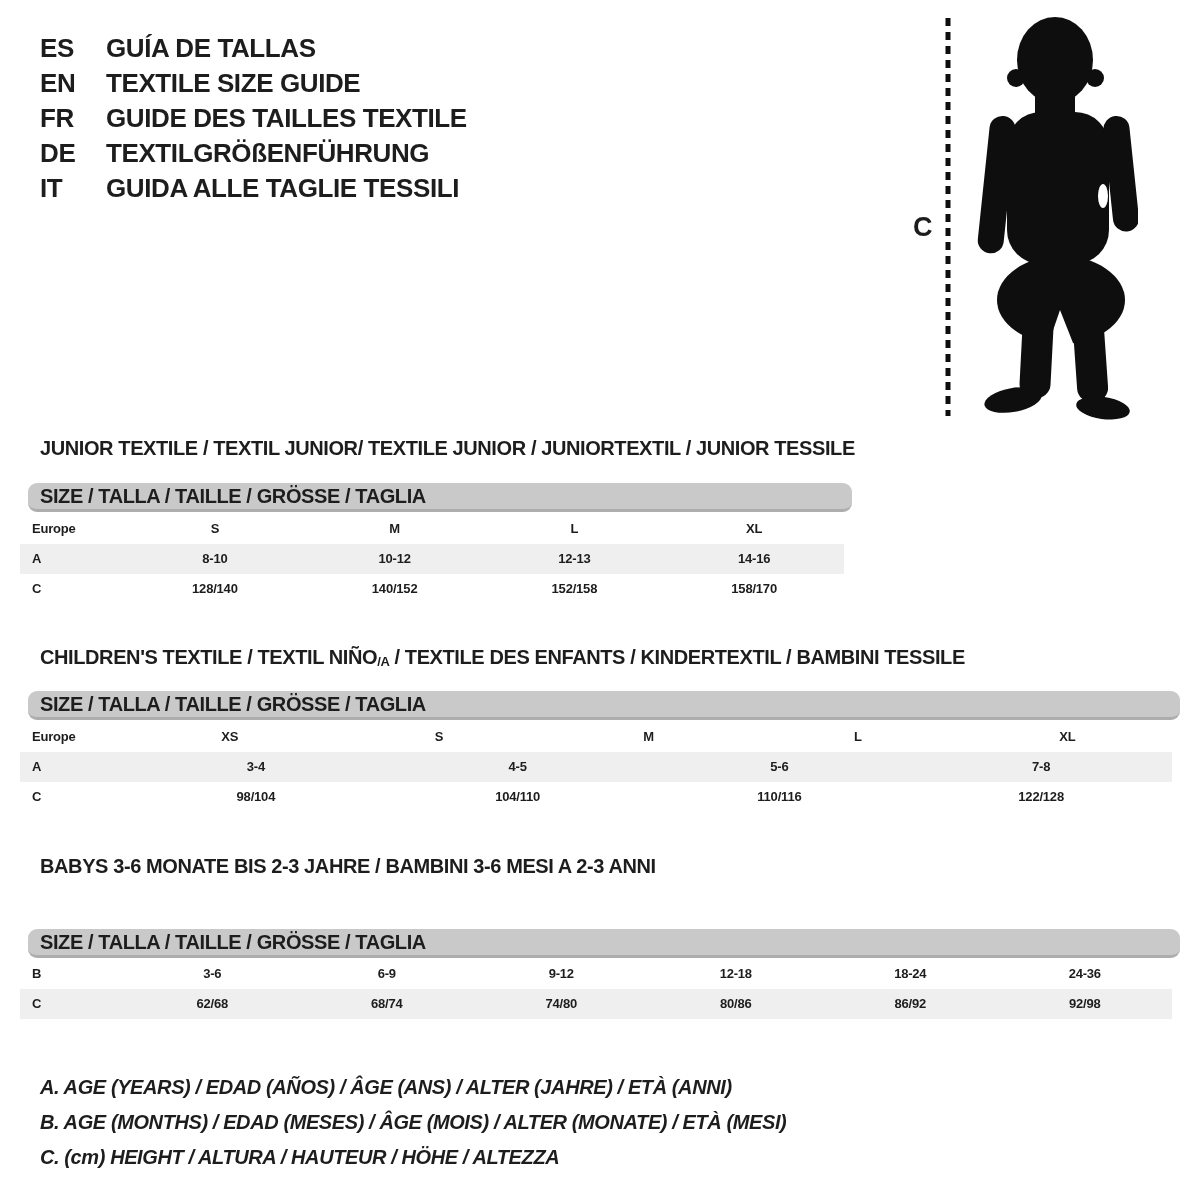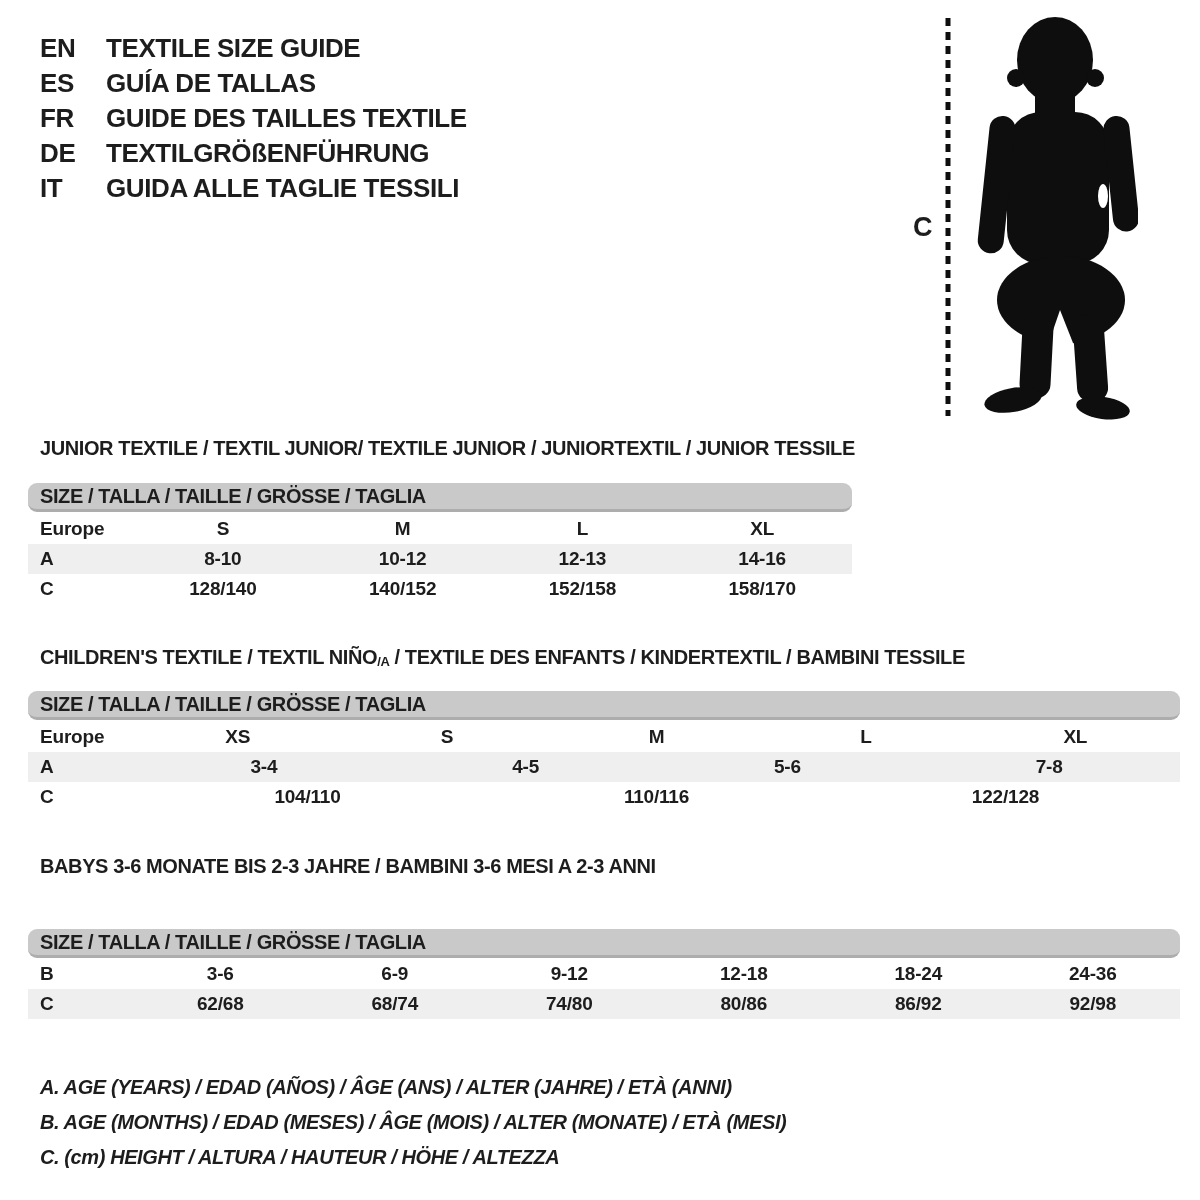--- a/index.html
+++ b/index.html
@@ -42,46 +42,46 @@
     border-bottom:3px solid var(--size-bar-border,#adadad);
     font-size:20px; line-height:26px; padding-left:12px;
     letter-spacing:-0.4px;
     border-radius:9px;
   }
   .junior-bar   { top:483px; width:824px; }
   .children-bar { top:691px; width:1152px; }
   .babies-bar   { top:929px; width:1152px; }
 
   
-  .table { position:absolute; left:28px; font-size:19px; letter-spacing:-0.2px; }
+  .table { position:absolute; left:20px; font-size:13px; letter-spacing:-0.2px; }
   .junior-table   { top:514px; width:824px; }
   .children-table { top:722px; width:1152px; }
   .babies-table   { top:959px; width:1152px; }
   .trow { display:flex; height:30px; line-height:30px; }
   .trow.shaded { background:var(--row-shaded-bg,#efefef); }
   .tlabel { width:105px; flex:none; padding-left:12px; box-sizing:border-box; }
   .tcell { flex:1; text-align:center; }
 
   
   .legend { position:absolute; left:40px; top:1070px; font-size:20px; line-height:35px; letter-spacing:-0.4px;font-style:italic; }
   .legend-line { white-space:nowrap; }
 </style>
 </head>
 <body>
 
 <div class="page">
 
   <div class="lang-block">
     <div class="lang-row">
+      <span class="lang-code">ES</span>
+      <span class="lang-label">GUÍA DE TALLAS</span>
+    </div>
+    <div class="lang-row">
       <span class="lang-code">EN</span>
       <span class="lang-label">TEXTILE SIZE GUIDE</span>
-    </div>
-    <div class="lang-row">
-      <span class="lang-code">ES</span>
-      <span class="lang-label">GUÍA DE TALLAS</span>
     </div>
     <div class="lang-row">
       <span class="lang-code">FR</span>
       <span class="lang-label">GUIDE DES TAILLES TEXTILE</span>
     </div>
     <div class="lang-row">
       <span class="lang-code">DE</span>
       <span class="lang-label">TEXTILGRÖßENFÜHRUNG</span>
     </div>
     <div class="lang-row">
@@ -160,20 +160,21 @@
     </div>
     <div class="trow shaded">
       <span class="tlabel">A</span>
       <span class="tcell">3-4</span>
       <span class="tcell">4-5</span>
       <span class="tcell">5-6</span>
       <span class="tcell">7-8</span>
     </div>
     <div class="trow">
       <span class="tlabel">C</span>
+      <span class="tcell">98/104</span>
       <span class="tcell">104/110</span>
       <span class="tcell">110/116</span>
       <span class="tcell">122/128</span>
     </div>
   </div>
 
   <div class="sec-heading babies-heading">
     <div>BABYS 3-6 MONATE BIS 2-3 JAHRE / BAMBINI 3-6 MESI A 2-3 ANNI</div>
   </div>
   <div class="size-bar babies-bar">SIZE / TALLA / TAILLE / GRÖSSE / TAGLIA</div>

